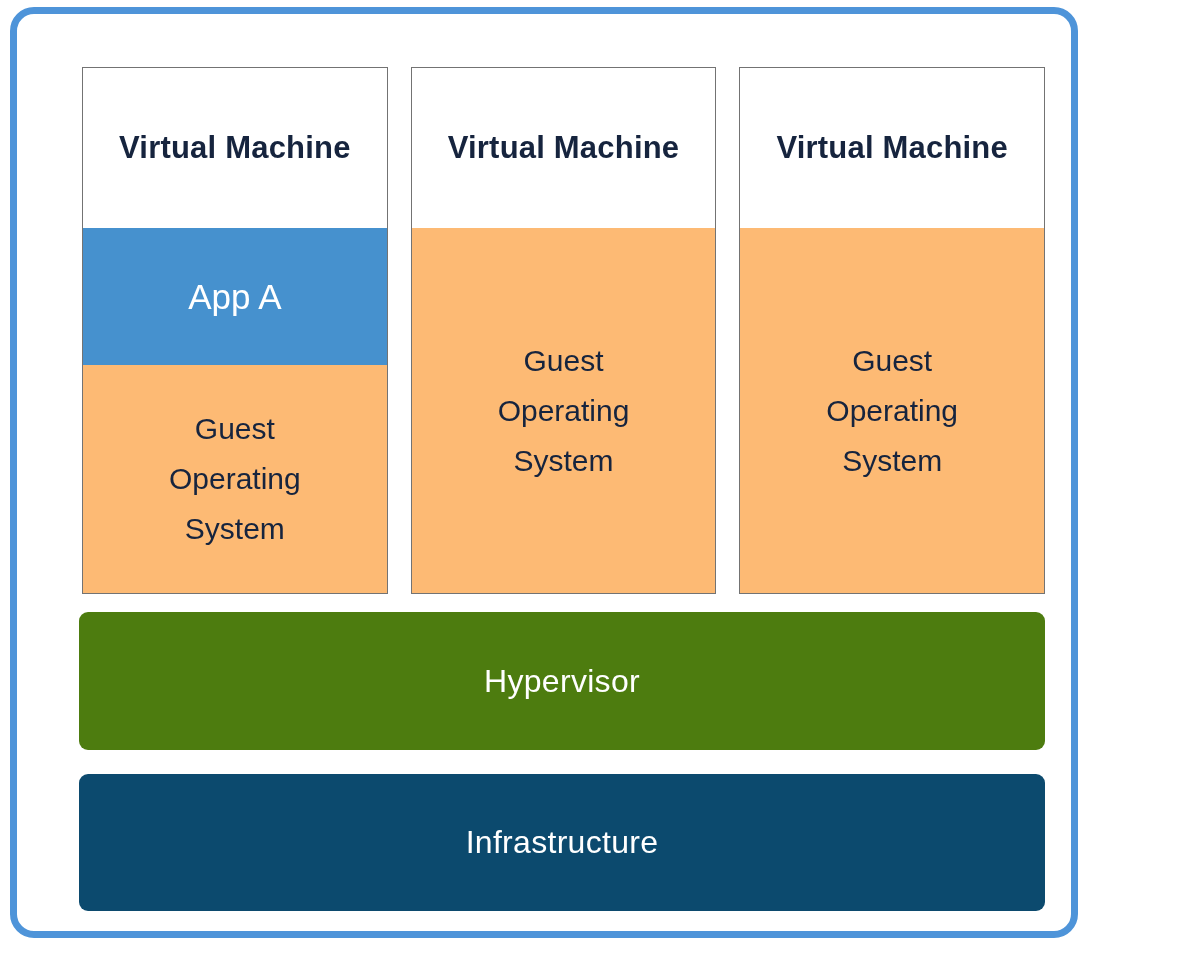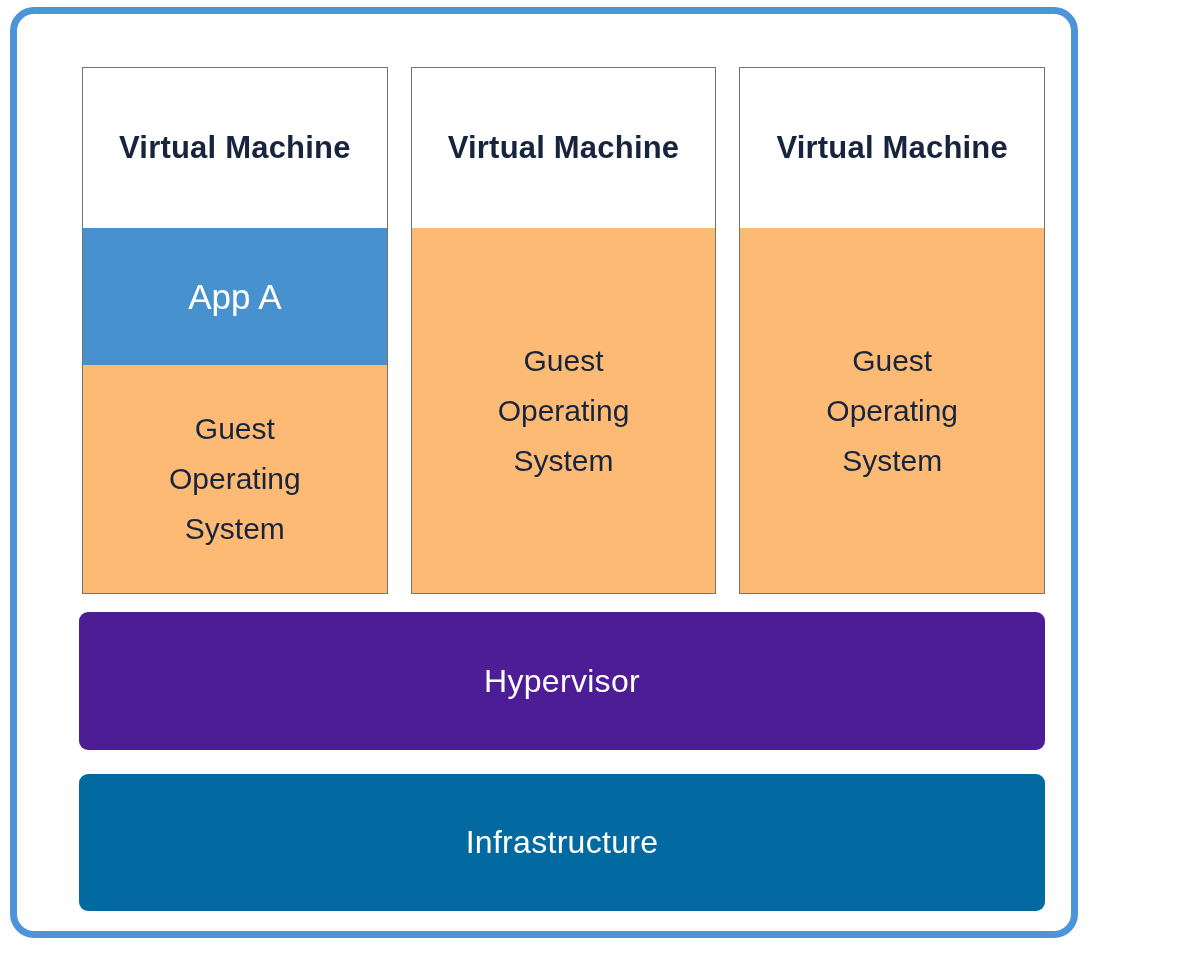--- a/index.html
+++ b/index.html
@@ -81,25 +81,25 @@
     display: flex;
     align-items: center;
     justify-content: center;
     color: #ffffff;
     font-size: 32px;
     font-weight: 400;
     letter-spacing: 0.3px;
   }
   .layer-hypervisor {
     top: 598px; height: 138px;
-    background: #4c1d95;
+    background: #4d7c0f;
   }
   .layer-infrastructure {
     top: 760px; height: 137px;
-    background: #0369a1;
+    background: #0c4a6e;
   }
 </style>
 </head>
 <body>
 
 <div class="canvas">
   <div class="frame">
 
     <div class="vm-row">
 

